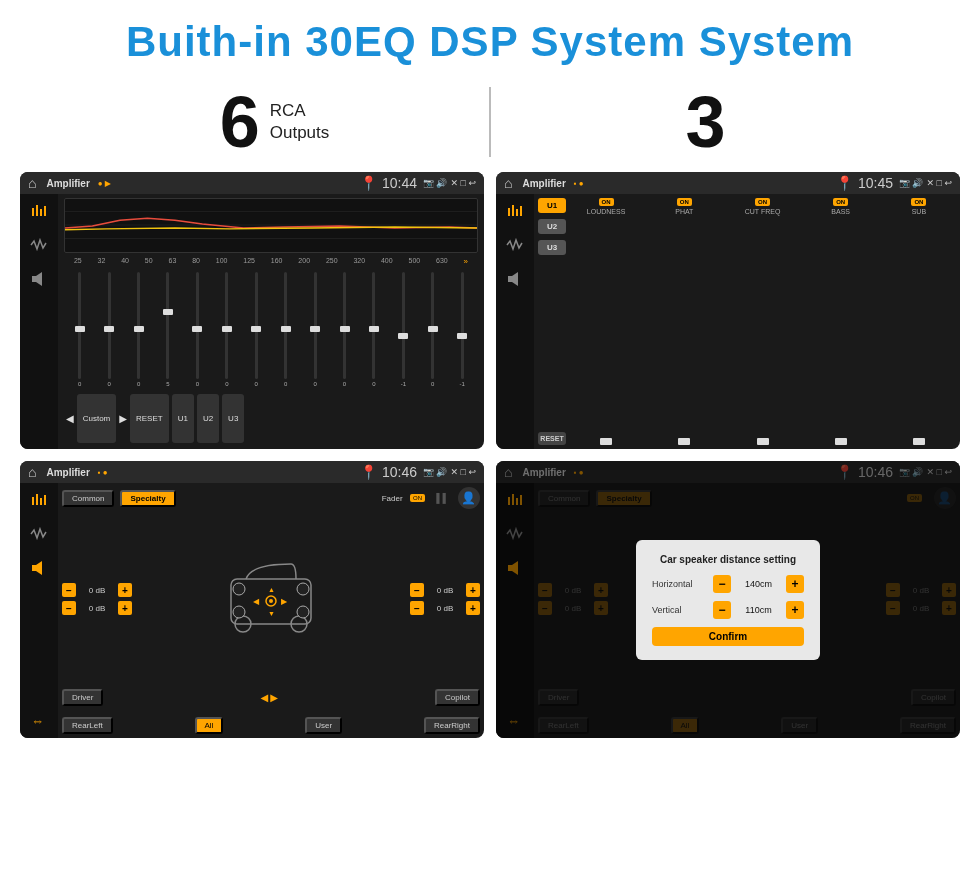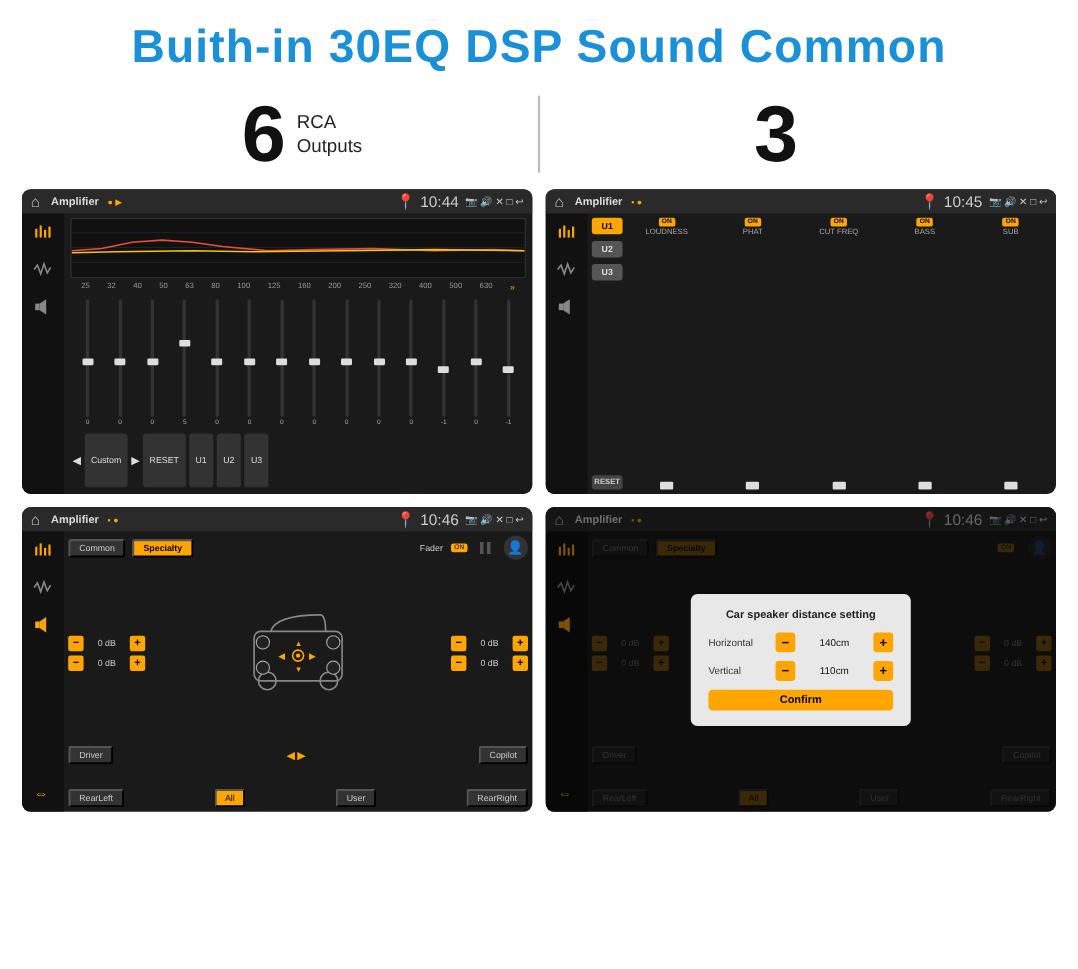--- a/index.html
+++ b/index.html
@@ -286,21 +286,21 @@
       left: 50%;
       transform: translateX(-50%);
     }
 
     
     .fader-content {
       flex: 1;
       padding: 4px;
       display: flex;
       flex-direction: column;
-      gap: 20px;
+      gap: 9px;
     }
     .fader-top {
       display: flex;
       align-items: center;
       gap: 6px;
     }
     .tab-btn {
       background: #333;
       color: #ccc;
       border-radius: 3px;
@@ -398,21 +398,21 @@
       background: rgba(0,0,0,0.5);
       display: flex;
       align-items: center;
       justify-content: center;
       z-index: 10;
     }
     .dialog-box {
       background: #e8e8e8;
       border-radius: 6px;
       padding: 14px 16px;
-      width: 200px;
+      width: 184px;
     }
     .dialog-title {
       font-size: 10px;
       font-weight: bold;
       color: #222;
       text-align: center;
       margin-bottom: 10px;
     }
     .dialog-row {
       display: flex;
@@ -458,21 +458,21 @@
     .grid-line {
       stroke: #2a2a2a;
       stroke-width: 0.5;
     }
     .eq-curve-red { stroke: #e74c3c; stroke-width: 1.5; fill: none; }
     .eq-curve-yellow { stroke: #f1c40f; stroke-width: 1.5; fill: none; }
   </style>
 </head>
 <body>
 
-<h1 class="main-title">Buith-in 30EQ DSP Sound Common</h1>
+<h1 class="main-title">Buith-in 30EQ DSP System System</h1>
 
 <div class="stats-row">
   <div class="stat-item">
     <span class="stat-number">6</span>
     <span class="stat-label">RCA<br>Outputs</span>
   </div>
   <div class="stat-divider"></div>
   <div class="stat-divider"></div>
   <div class="stat-item">
     <span class="stat-number">3</span>

